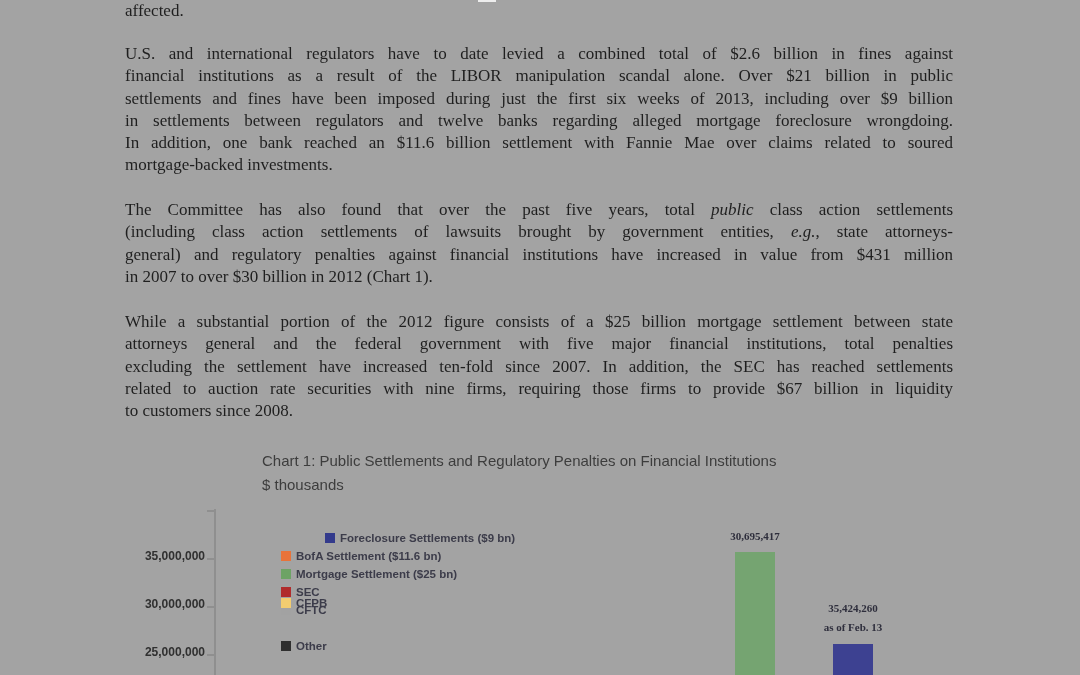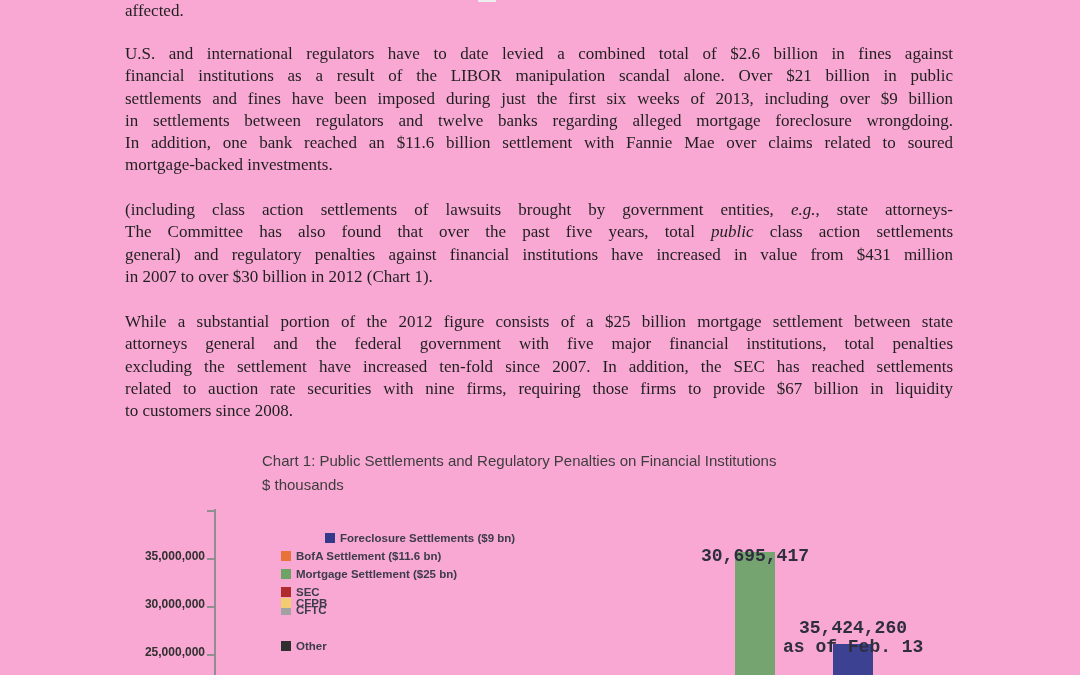--- a/index.html
+++ b/index.html
@@ -1,17 +1,17 @@
 <!DOCTYPE html>
 <html><head>
 <meta charset="utf-8">
 <style>
   html,body { margin:0; padding:0; background:#fff; }
   .page {
-    position:relative; width:1080px; height:675px; background:#f9a8d4;
+    position:relative; width:1080px; height:675px; background:#a3a3a3;
     overflow:hidden; font-family:"Liberation Serif", serif;
   }
   .crop-artifact { position:absolute; left:478px; top:0; width:18px; height:2px; background:#ededed; }
 
   
   .paragraph { position:absolute; left:125px; width:828px; color:#1f1f1f;
                font-size:17px; line-height:22.3px; }
   .pline { text-align:justify; text-align-last:justify; text-justify:inter-word; }
   .pline.last { text-align-last:left; }
   .run-i { font-style:italic; }
@@ -35,22 +35,22 @@
 
   .legend-row {
     position:absolute; left:281px; height:18px; display:flex; align-items:center;
     font-family:"Liberation Sans", sans-serif; font-weight:bold;
     font-size:11.5px; color:#3c3c4a; white-space:nowrap;
   }
   .legend-swatch { width:10px; height:10px; margin-right:5px; flex:none; }
 
   .bar { position:absolute; }
   .bar-label {
-    position:absolute; text-align:center; font-family:Liberation Mono, monospace;
-    font-weight:bold; font-size:18px; line-height:19px; color:#2e2e3c; white-space:nowrap;margin-top:20px;
+    position:absolute; text-align:center; font-family:Liberation Serif, serif;
+    font-weight:bold; font-size:11px; line-height:19px; color:#2e2e3c; white-space:nowrap;
   }
 </style>
 </head>
 <body>
 
 <div class="page">
   <div class="crop-artifact"></div>
 
   <div id="doc-body">
       <div class="paragraph" style="top: 0px;">
@@ -58,22 +58,22 @@
       </div>
       <div class="paragraph" style="top: 43px;">
         <div class="pline"><span>U.S. and international regulators have to date levied a combined total of $2.6 billion in fines against</span></div>
         <div class="pline"><span>financial institutions as a result of the LIBOR manipulation scandal alone. Over $21 billion in public</span></div>
         <div class="pline"><span>settlements and fines have been imposed during just the first six weeks of 2013, including over $9 billion</span></div>
         <div class="pline"><span>in settlements between regulators and twelve banks regarding alleged mortgage foreclosure wrongdoing.</span></div>
         <div class="pline"><span>In addition, one bank reached an $11.6 billion settlement with Fannie Mae over claims related to soured</span></div>
         <div class="pline last"><span>mortgage-backed investments.</span></div>
       </div>
       <div class="paragraph" style="top: 199px;">
+        <div class="pline"><span>The Committee has also found that over the past five years, total </span><span class="run-i">public</span><span> class action settlements</span></div>
         <div class="pline"><span>(including class action settlements of lawsuits brought by government entities, </span><span class="run-i">e.g.</span><span>, state attorneys-</span></div>
-        <div class="pline"><span>The Committee has also found that over the past five years, total </span><span class="run-i">public</span><span> class action settlements</span></div>
         <div class="pline"><span>general) and regulatory penalties against financial institutions have increased in value from $431 million</span></div>
         <div class="pline last"><span>in 2007 to over $30 billion in 2012 (Chart 1).</span></div>
       </div>
       <div class="paragraph" style="top: 311px;">
         <div class="pline"><span>While a substantial portion of the 2012 figure consists of a $25 billion mortgage settlement between state</span></div>
         <div class="pline"><span>attorneys general and the federal government with five major financial institutions, total penalties</span></div>
         <div class="pline"><span>excluding the settlement have increased ten-fold since 2007. In addition, the SEC has reached settlements</span></div>
         <div class="pline"><span>related to auction rate securities with nine firms, requiring those firms to provide $67 billion in liquidity</span></div>
         <div class="pline last"><span>to customers since 2008.</span></div>
       </div>

